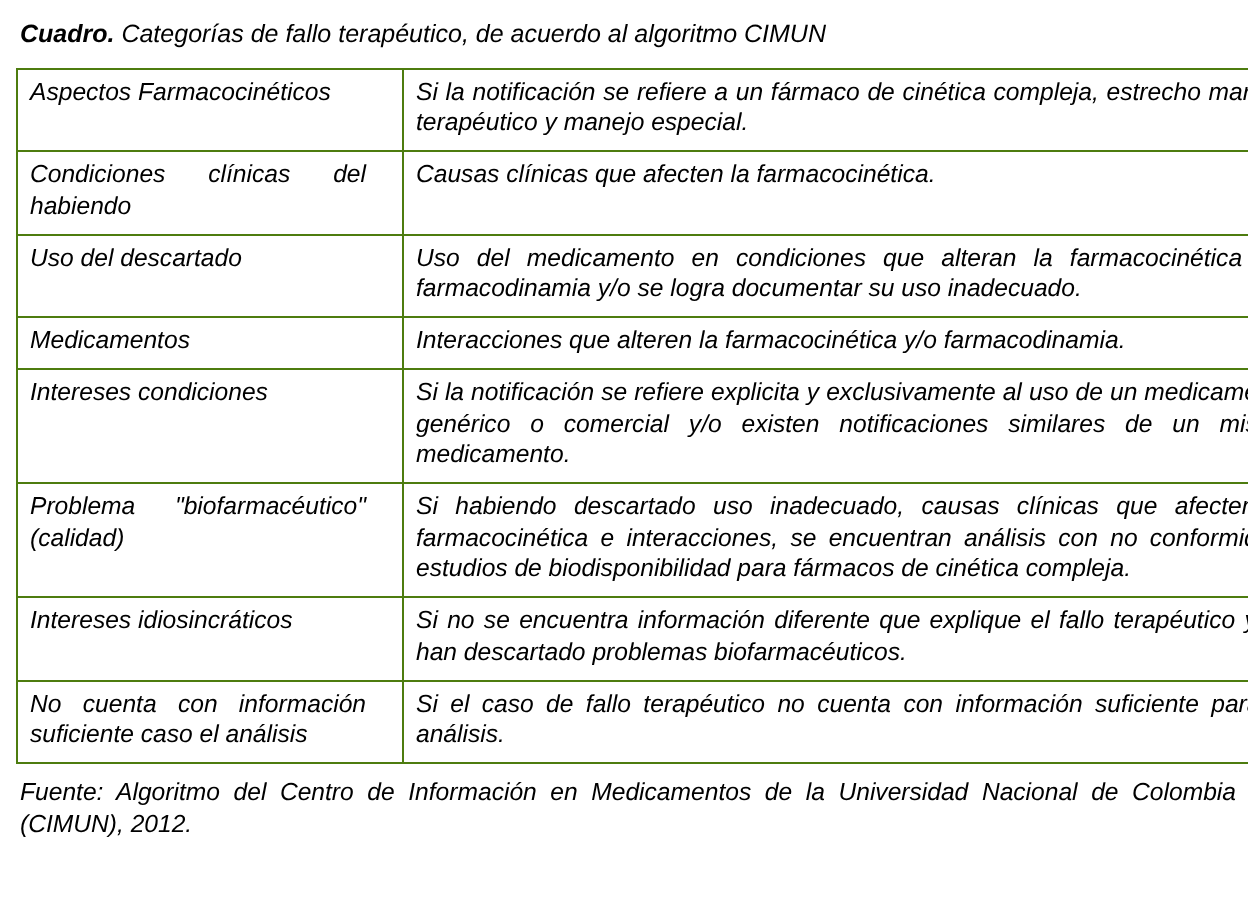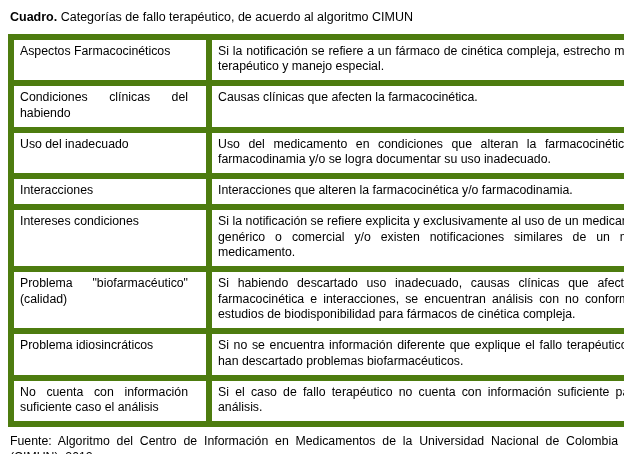--- a/index.html
+++ b/index.html
@@ -13,38 +13,39 @@
     font-family: "Liberation Sans", sans-serif;
     color: #000000;
     overflow: hidden;
   }
   .page {
     position: relative;
     width: 620px;
     height: 454px;
     box-sizing: border-box;
     padding: 8px 8px 0 8px;
+    font-style: italic;
   }
   .caption {
     font-size: 12.5px;
     line-height: 1.25;
     margin: 2px 0 8px 2px;
     color: #000;
   }
   .caption .caption-label {
     font-weight: bold;
   }
   table.cuadro {
     width: 608px;
     border-collapse: collapse;
     table-layout: fixed;
     border: 1px solid #808080;
   }
   table.cuadro td {
-    border: 6px solid #4d7c0f;
+    border: 1px solid #4d7c0f;
     vertical-align: top;
     padding: 4px 18px 5px 6px;
     font-size: 12.3px;
     line-height: 1.28;
     text-align: justify;
     text-justify: inter-word;
     hyphens: none;
   }
   table.cuadro td.cat {
     width: 168px;
@@ -73,37 +74,37 @@
     <tbody>
       <tr>
         <td class="cat">Aspectos Farmacocinéticos</td>
         <td class="desc">Si la notificación se refiere a un fármaco de cinética compleja, estrecho margen terapéutico y manejo especial.</td>
       </tr>
       <tr>
         <td class="cat">Condiciones clínicas del habiendo</td>
         <td class="desc">Causas clínicas que afecten la farmacocinética.</td>
       </tr>
       <tr>
-        <td class="cat">Uso del inadecuado</td>
+        <td class="cat">Uso del descartado</td>
         <td class="desc">Uso del medicamento en condiciones que alteran la farmacocinética y/o farmacodinamia y/o se logra documentar su uso inadecuado.</td>
       </tr>
       <tr>
-        <td class="cat">Interacciones</td>
+        <td class="cat">Medicamentos</td>
         <td class="desc">Interacciones que alteren la farmacocinética y/o farmacodinamia.</td>
       </tr>
       <tr>
         <td class="cat">Intereses condiciones</td>
         <td class="desc">Si la notificación se refiere explicita y exclusivamente al uso de un medicamento genérico o comercial y/o existen notificaciones similares de un mismo medicamento.</td>
       </tr>
       <tr>
         <td class="cat">Problema "biofarmacéutico" (calidad)</td>
         <td class="desc">Si habiendo descartado uso inadecuado, causas clínicas que afecten la farmacocinética e interacciones, se encuentran análisis con no conformidad, estudios de biodisponibilidad para fármacos de cinética compleja.</td>
       </tr>
       <tr>
-        <td class="cat">Problema idiosincráticos</td>
+        <td class="cat">Intereses idiosincráticos</td>
         <td class="desc">Si no se encuentra información diferente que explique el fallo terapéutico y se han descartado problemas biofarmacéuticos.</td>
       </tr>
       <tr>
         <td class="cat">No cuenta con información suficiente caso el análisis</td>
         <td class="desc">Si el caso de fallo terapéutico no cuenta con información suficiente para el análisis.</td>
       </tr>
     </tbody>
   </table>
 
   <div class="source">Fuente: Algoritmo del Centro de Información en Medicamentos de la Universidad Nacional de Colombia (CIMUN), 2012.</div>

